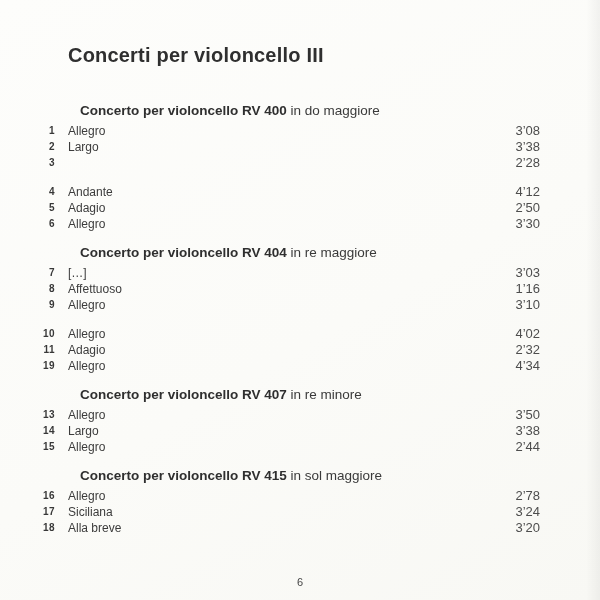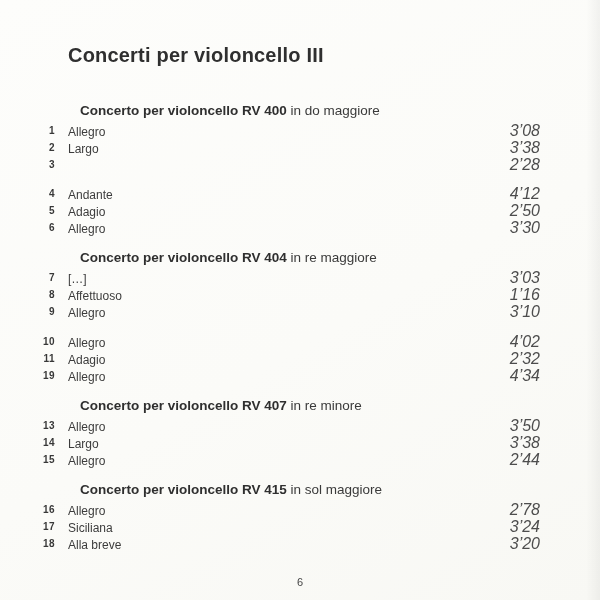--- a/index.html
+++ b/index.html
@@ -76,22 +76,21 @@
     letter-spacing: 0.5px;
     color: #383838;
   }
   .tname {
     margin-left: 68px;
     font-size: 12px;
     color: #3c3c3c;
   }
   .tdur {
     margin-left: auto;
-    font-size: 16px;
-    font-style: italic;
+    font-size: 13px;
     color: #4d4d4d;
   }
   .pageno {
     position: absolute;
     left: 0;
     right: 0;
     top: 576px;
     text-align: center;
     font-size: 11px;
     color: #454545;

